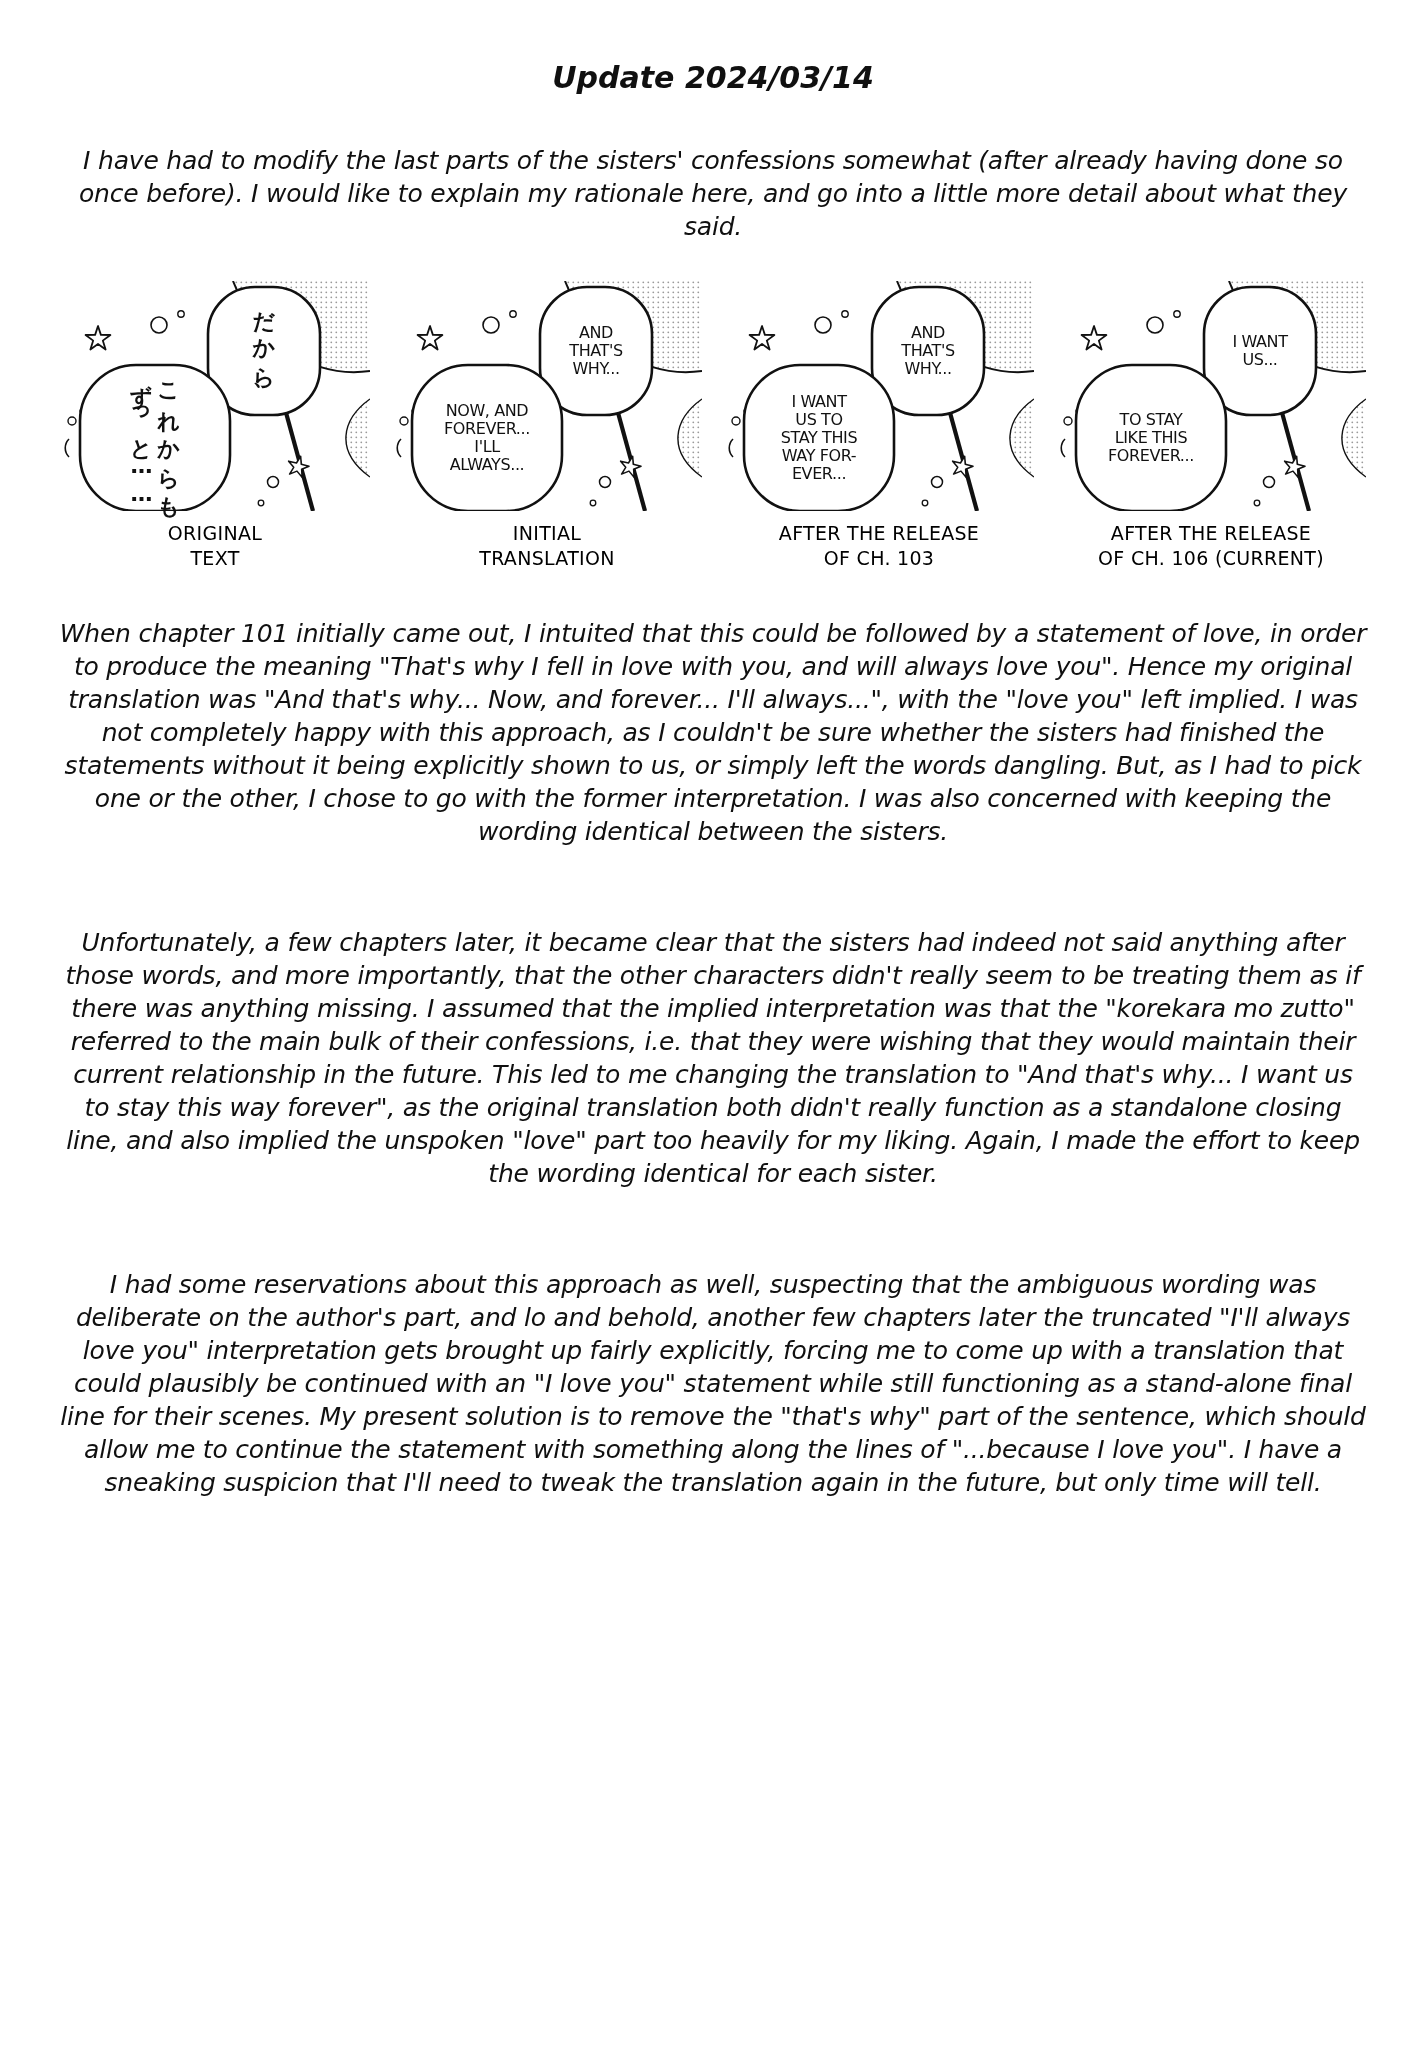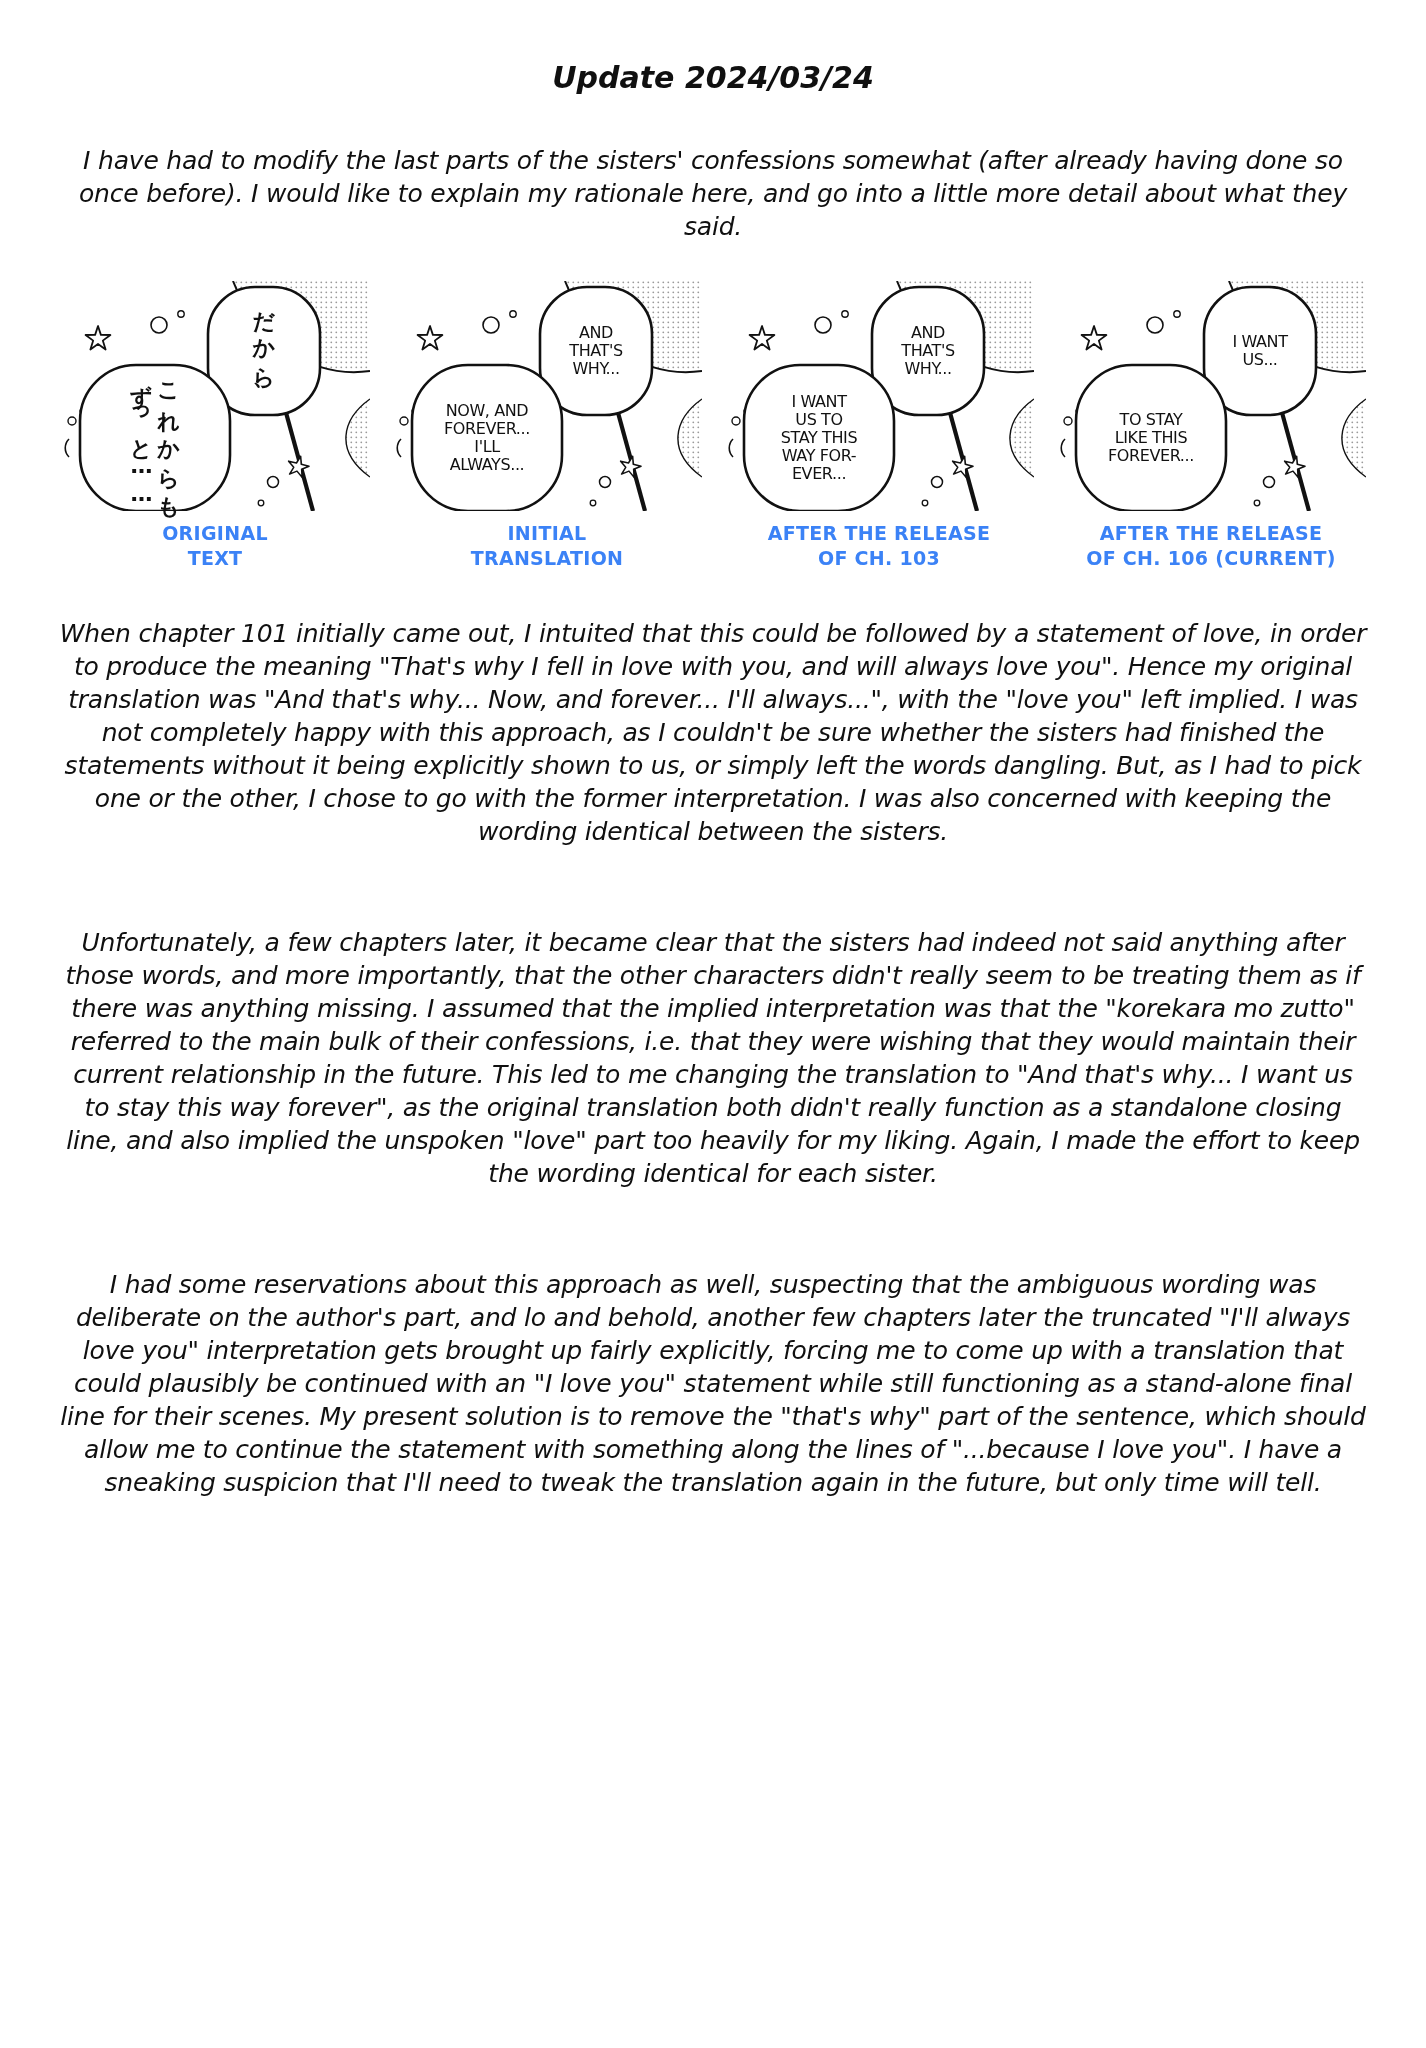--- a/index.html
+++ b/index.html
@@ -35,21 +35,21 @@
     white-space:pre-line;letter-spacing:-0.4px;font-style:normal;color:#111;
   }
   .bt-top{left:148px;top:6px;width:112px;height:128px;}
   .bt-bottom{left:20px;top:84px;width:150px;height:146px;}
   .jp{
     writing-mode:vertical-rl;text-orientation:upright;
     font-size:22px;font-weight:600;letter-spacing:3px;line-height:1.25;
   }
   figcaption{
     margin-top:10px;text-align:center;white-space:pre-line;
-    font-weight:700;font-size:19px;line-height:25px;letter-spacing:0.3px;color:#3b82f6;
+    font-weight:400;font-size:19px;line-height:25px;letter-spacing:0.3px;color:#000000;
   }
   .defs-holder{position:absolute;width:0;height:0;overflow:hidden;}
 </style>
 </head>
 <body>
 
 <svg class="defs-holder" aria-hidden="true">
   <defs>
     <pattern id="tone" width="5" height="5" patternUnits="userSpaceOnUse">
       <circle cx="1.3" cy="1.3" r="0.9" fill="#9a9a9a"></circle>
@@ -75,21 +75,21 @@
       <path d="M9,158 C4,163 4,171 9,176" fill="none" stroke="#111" stroke-width="1.6"></path>
 
       <rect x="148" y="6" width="112" height="128" rx="47" fill="#ffffff" stroke="#111" stroke-width="2.6"></rect>
       <rect x="20" y="84" width="150" height="146" rx="56" fill="#ffffff" stroke="#111" stroke-width="2.6"></rect>
     </g>
   </defs>
 </svg>
 
 <div class="page">
 
-  <h1 class="title">Update 2024/03/24</h1>
+  <h1 class="title">Update 2024/03/14</h1>
 
   <p class="para intro">I have had to modify the last parts of the sisters' confessions somewhat (after already having done so once before). I would like to explain my rationale here, and go into a little more detail about what they said.</p>
 
   <div class="panels">
 
     <figure class="panel">
       <div class="art">
         <svg viewBox="0 0 310 230">
             <use href="#panel-art"></use>
           </svg>

